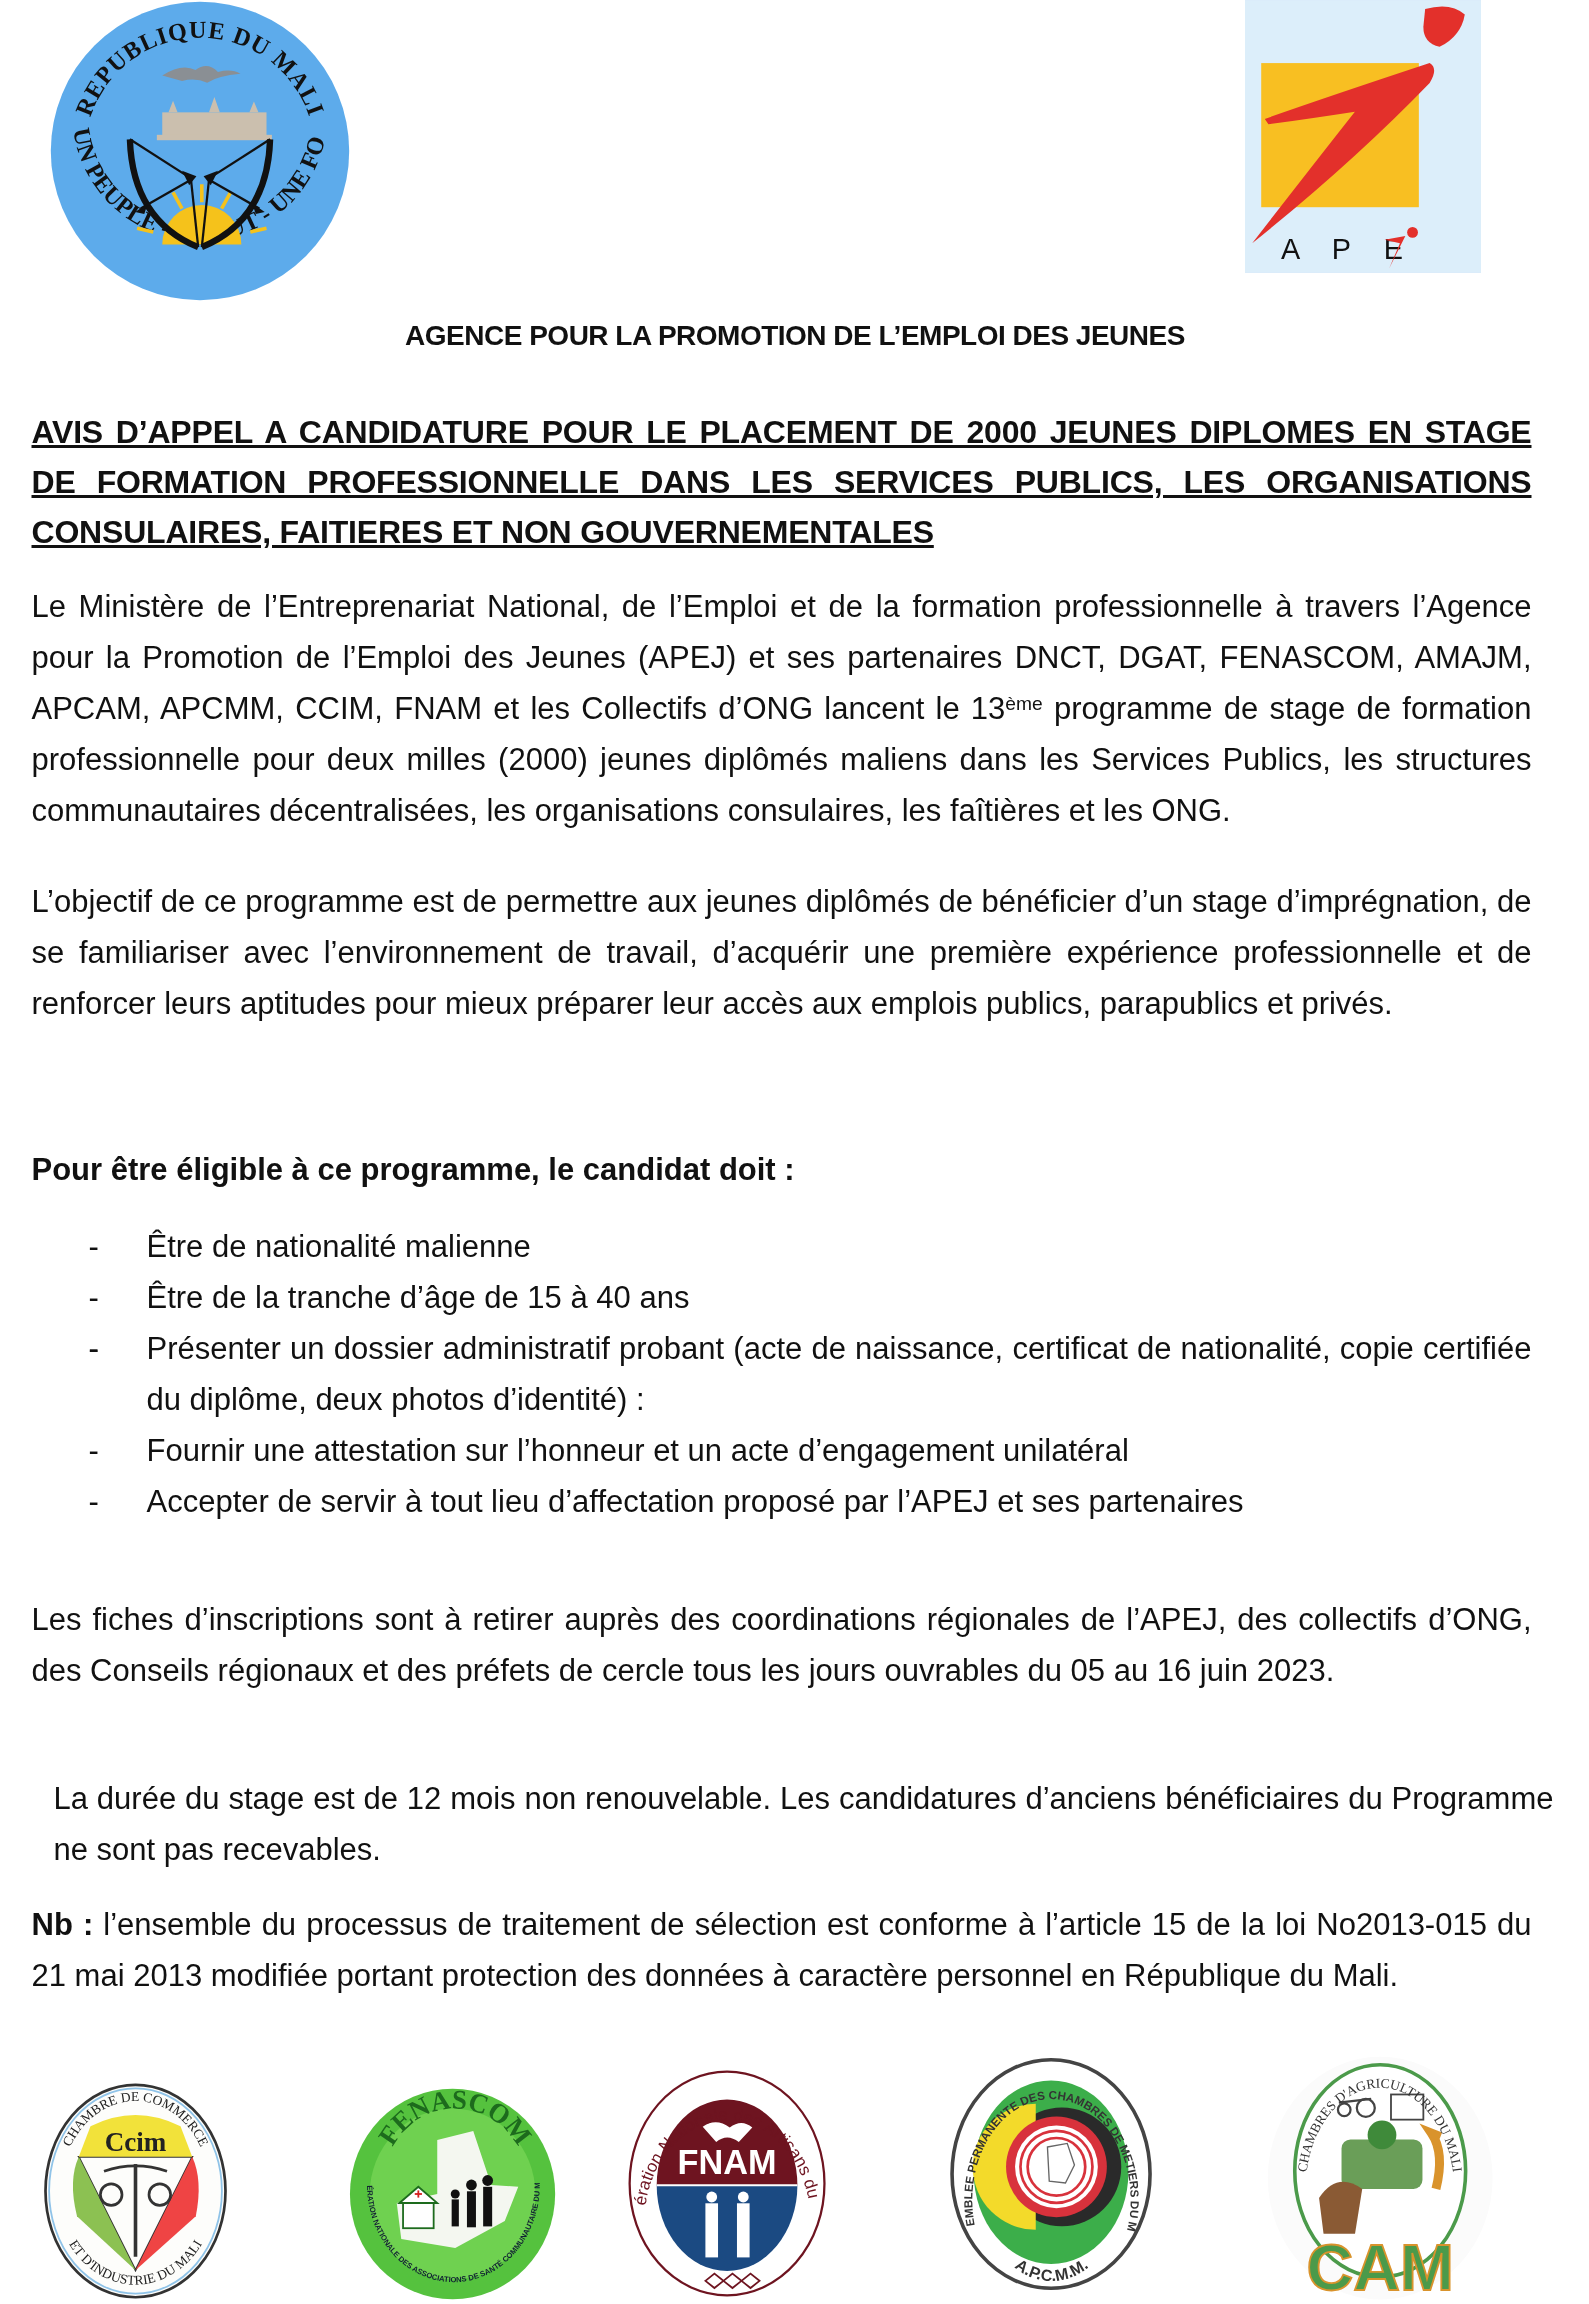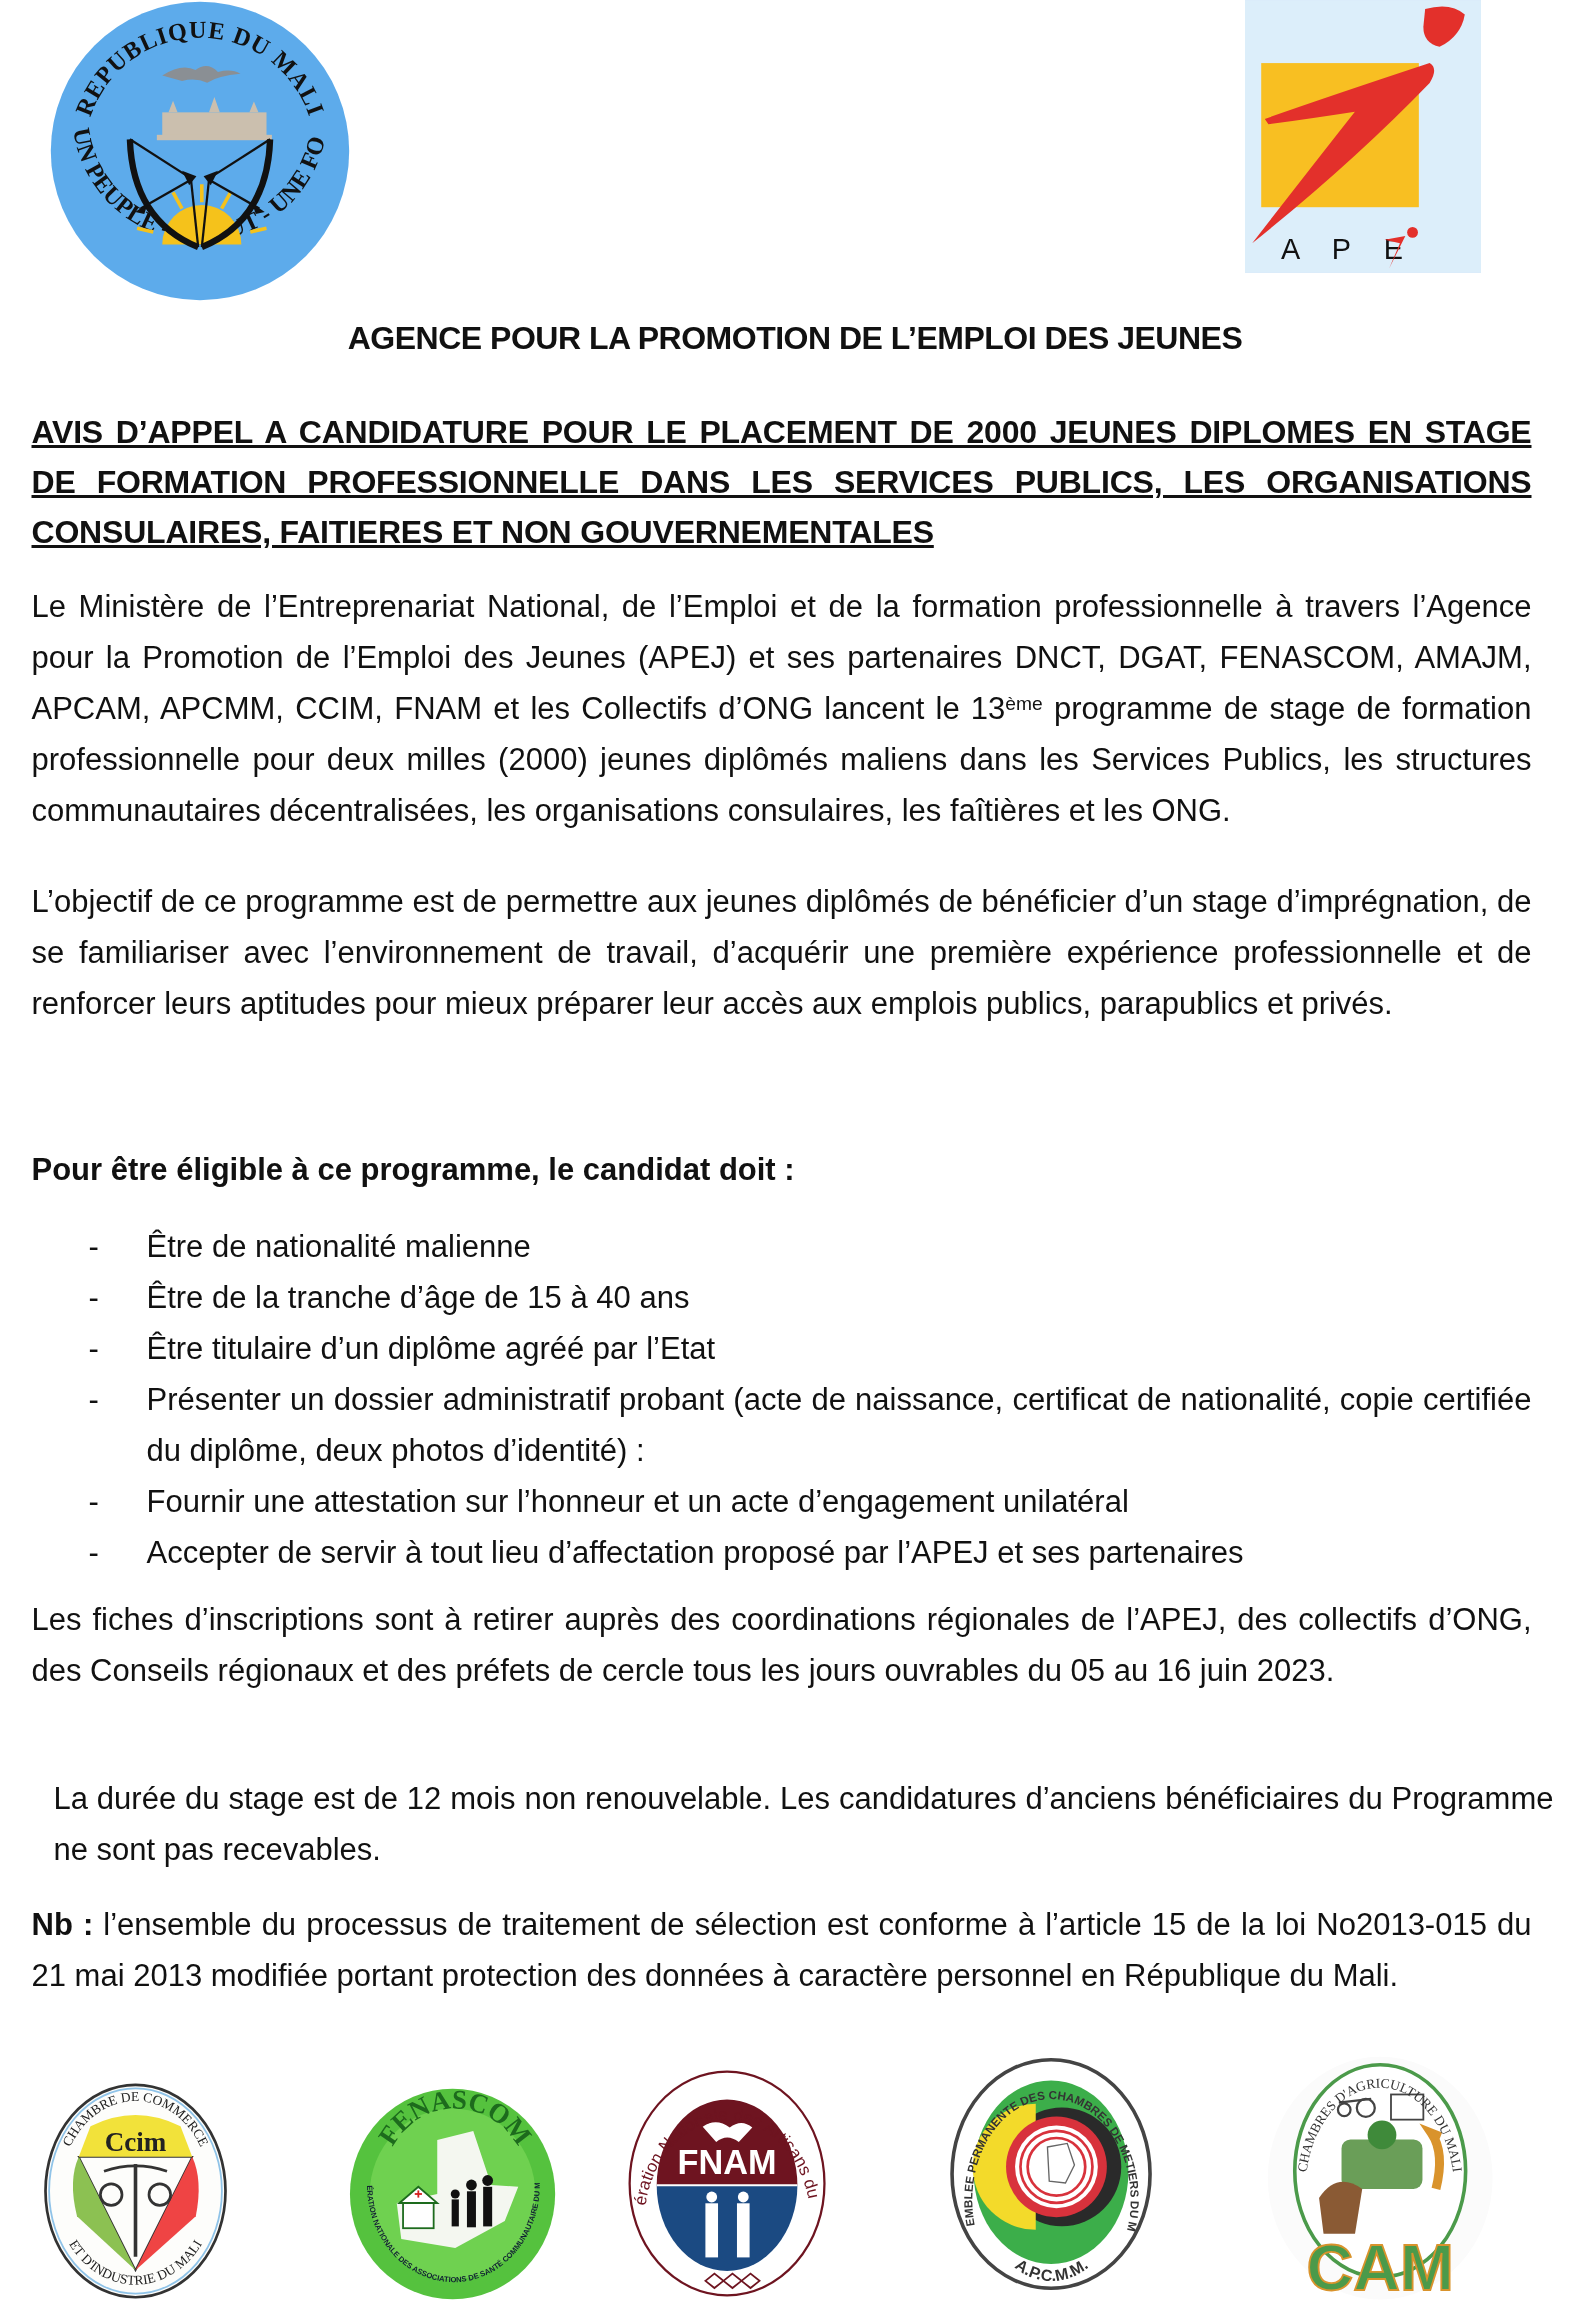--- a/index.html
+++ b/index.html
@@ -6,21 +6,21 @@
   body { width:1590px; height:2304px; position:relative; overflow:hidden;
          font-family:"Liberation Sans", "DejaVu Sans", sans-serif; color:#111; }
   .abs { position:absolute; }
 
   
   #mali-seal { left:47px; top:0px; width:306px; height:302px; }
   #apej-logo { left:1245px; top:0px; width:236px; height:273px; background:#c4b5fd; }
 
   
   #agency-title { left:0; width:1590px; top:320px; text-align:center;
-                  font-weight:bold; font-size:32px; letter-spacing:-0.5px; }
+                  font-weight:bold; font-size:28px; letter-spacing:-0.5px; }
 
   .col { left:31.5px; width:1500px; }
   .just { text-align:justify; text-align-last:left; }
 
   #avis-title { top:407px; font-weight:bold; font-size:32px; line-height:50px;
                 letter-spacing:-0.2px;text-decoration:underline; }
 
   .para { font-size:31px; line-height:51px; }
   #para-intro { top:581px; }
   #para-objectif { top:876px; }
@@ -118,21 +118,21 @@
 
 <div id="para-intro" class="abs col just para"><span>Le Ministère de l’Entreprenariat National, de l’Emploi et de la formation professionnelle à travers l’Agence pour la Promotion de l’Emploi des Jeunes (APEJ) et ses partenaires DNCT, DGAT, FENASCOM, AMAJM, APCAM, APCMM, CCIM, FNAM et les Collectifs d’ONG lancent le 13</span><sup>ème</sup><span> programme de stage de formation professionnelle pour deux milles (2000) jeunes diplômés maliens dans les Services Publics, les structures communautaires décentralisées, les organisations consulaires, les faîtières et les ONG.</span></div>
 
 <div id="para-objectif" class="abs col just para">L’objectif de ce programme est de permettre aux jeunes diplômés de bénéficier d’un stage d’imprégnation, de se familiariser avec l’environnement de travail, d’acquérir une première expérience professionnelle et de renforcer leurs aptitudes pour mieux préparer leur accès aux emplois publics, parapublics et privés.</div>
 
 <div id="eligibility-heading" class="abs col">Pour être éligible à ce programme, le candidat doit :</div>
 
 <ul id="criteria-list" class="abs">
   <li><span class="dash">-</span><span>Être de nationalité malienne</span></li>
   <li><span class="dash">-</span><span>Être de la tranche d’âge de 15 à 40 ans</span></li>
-  <li><span class="dash">-</span><span>Être titulaire d’un diplôme agréé par l’Etat</span></li>
+  <li><span class="dash">-</span></li>
   <li><span class="dash">-</span><span>Présenter un dossier administratif probant (acte de naissance, certificat de nationalité, copie certifiée du diplôme, deux photos d’identité) :</span></li>
   <li><span class="dash">-</span><span>Fournir une attestation sur l’honneur et un acte d’engagement unilatéral</span></li>
   <li><span class="dash">-</span><span>Accepter de servir à tout lieu d’affectation proposé par l’APEJ et ses partenaires</span></li>
 </ul>
 
 <div id="para-fiches" class="abs col just para">Les fiches d’inscriptions sont à retirer auprès des coordinations régionales de l’APEJ, des collectifs d’ONG, des Conseils régionaux et des préfets de cercle tous les jours ouvrables du 05 au 16 juin 2023.</div>
 
 <div id="para-duree" class="abs col just para">La durée du stage est de 12 mois non renouvelable. Les candidatures d’anciens bénéficiaires du Programme ne sont pas recevables.</div>
 
 <div id="para-nb" class="abs col just para"><span class="bold">Nb :</span><span> l’ensemble du processus de traitement de sélection est conforme à l’article 15 de la loi No2013-015 du 21 mai 2013 modifiée portant protection des données à caractère personnel en République du Mali.</span></div>

